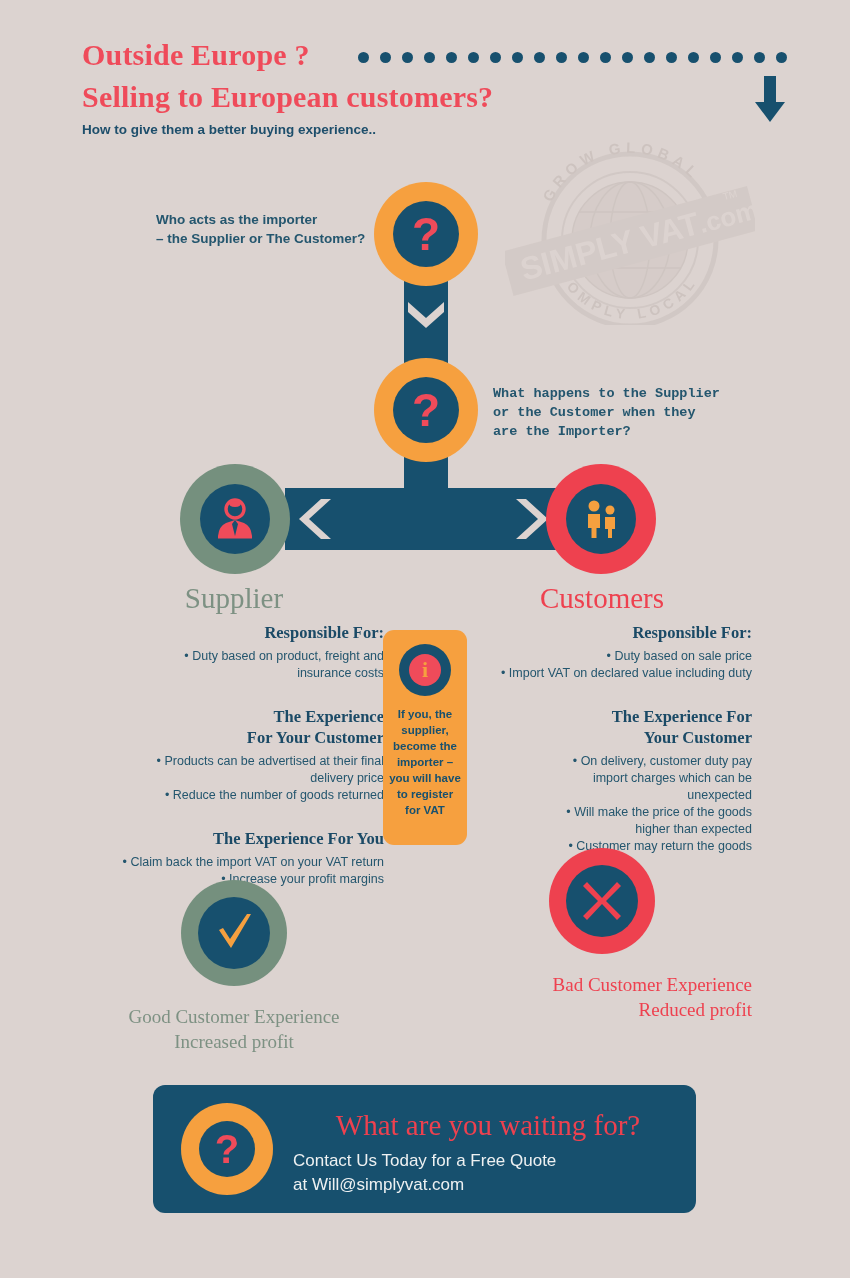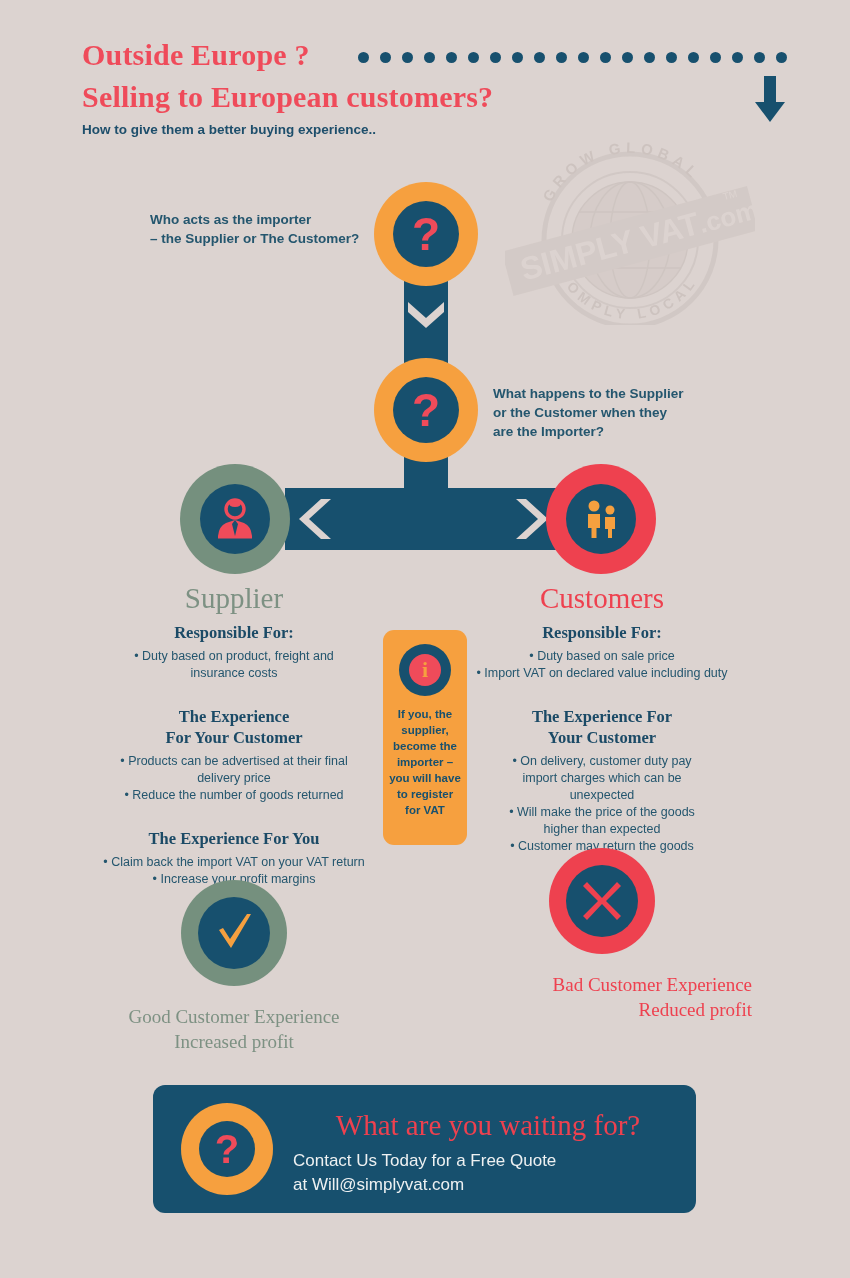--- a/index.html
+++ b/index.html
@@ -67,32 +67,32 @@
 
   .n-sup { left: 180px; top: 464px; width: 110px; height: 110px; background: #75907e; }
   .n-sup .node-inner { left: 20px; top: 20px; width: 70px; height: 70px; }
   .n-cus { left: 546px; top: 464px; width: 110px; height: 110px; background: #ee414f; }
   .n-cus .node-inner { left: 20px; top: 20px; width: 70px; height: 70px; }
 
   .flow-label {
     position: absolute; color: #24566e; font-size: 13.5px;
     line-height: 19px; font-weight: 600;
   }
-  .fl-1 { left: 150px; top: 210px; }
-  .fl-2 { left: 493px; top: 384px; }
+  .fl-1 { left: 156px; top: 210px; }
+  .fl-2 { left: 493px; top: 384px; font-family: Liberation Mono, monospace; }
 
   
   .col-title {
     position: absolute; font-family: "Liberation Serif", serif;
     font-size: 29px; text-align: center; width: 300px;
   }
   .ct-sup { left: 84px; top: 582px; color: #7d9183; }
   .ct-cus { left: 452px; top: 582px; color: #ee414f; }
 
-  .col { position: absolute; width: 300px; text-align: center; }
+  .col { position: absolute; width: 300px; text-align: right; }
   .col-sup { left: 84px; top: 622px; }
   .col-cus { left: 452px; top: 622px; }
   .sec-h {
     font-family: "Liberation Serif", serif; font-weight: 700;
     color: #1b4a66; font-size: 16.5px; line-height: 21px; margin-top: 24px;
   }
   .sec-h:first-child { margin-top: 0; }
   .sec-b {
     color: #24566e; font-size: 12.5px; line-height: 17px;
     margin-top: 5px; font-weight: 500;

